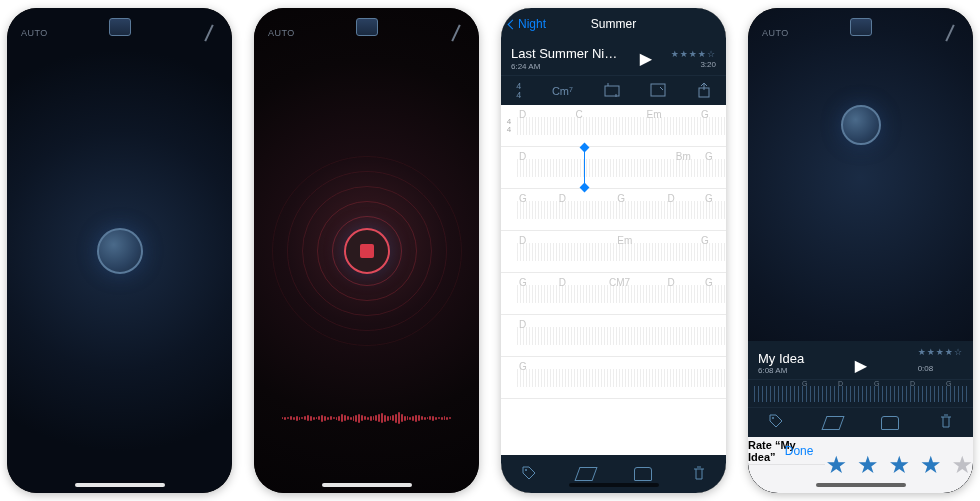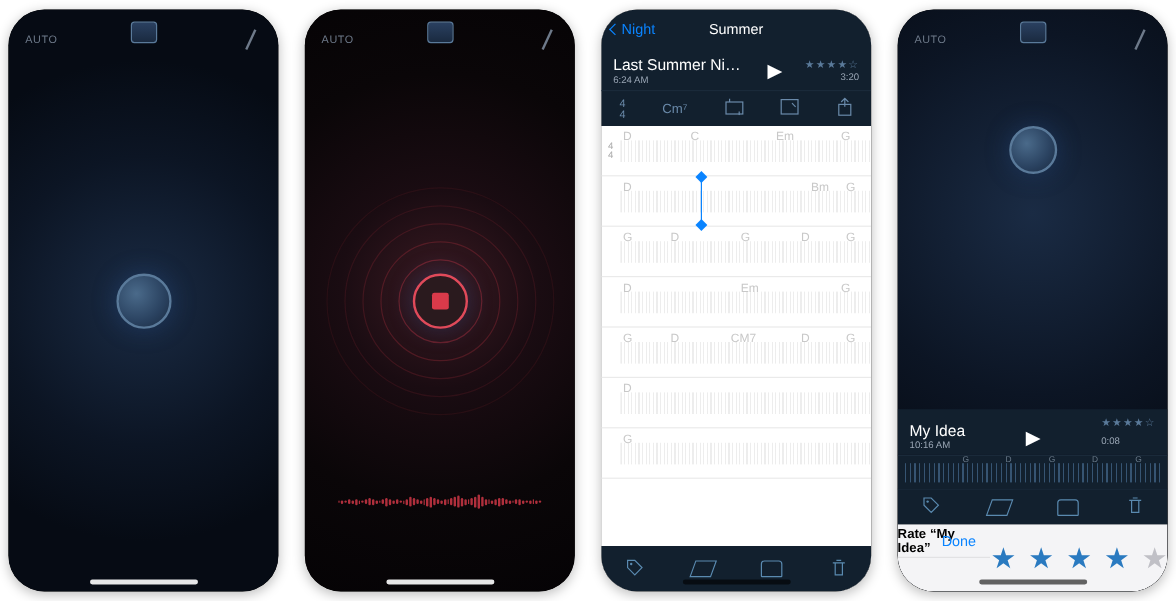--- a/index.html
+++ b/index.html
@@ -473,21 +473,21 @@
         <div>
           <div class="tuning-icon"></div>
         </div>
       </div>
       <div class="record-btn small"></div>
     </div>
 
     <div class="idea-header">
       <div class="left">
         <span class="title">My Idea</span>
-        <span class="time">10:16 AM</span>
+        <span class="time">6:08 AM</span>
       </div>
       <span class="play">▶</span>
       <div class="right">
         <div class="stars" id="s4stars">★★★★☆</div>
         <span class="time">0:08</span>
       </div>
     </div>
 
     <div class="mini-wave">
       <div class="wave"></div>

